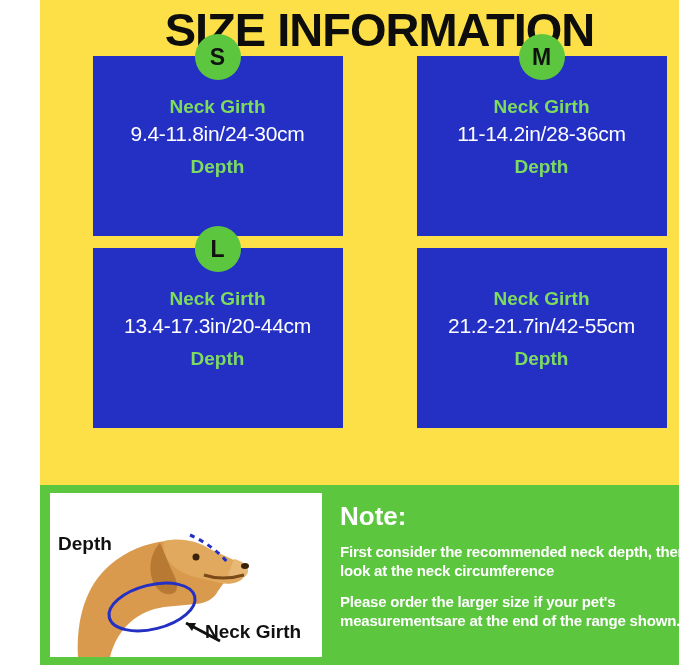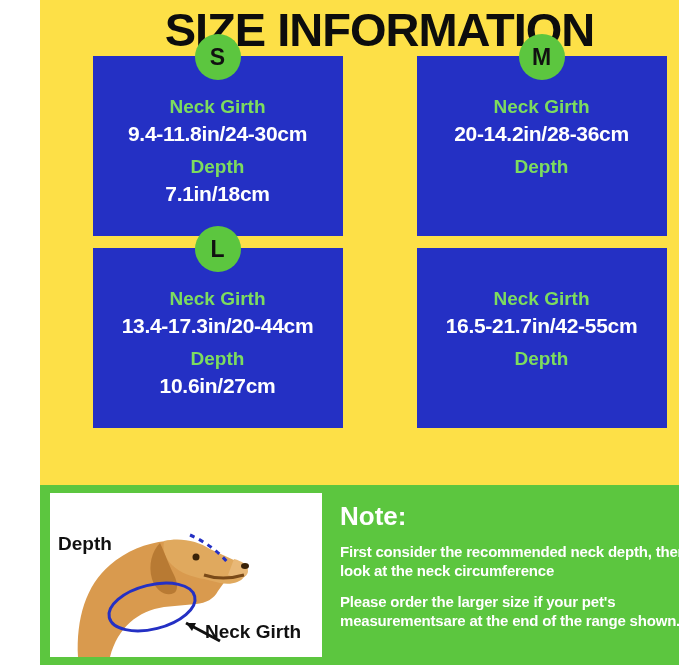--- a/index.html
+++ b/index.html
@@ -71,21 +71,21 @@
   .lbl {
     color: #7ddc5e;
     font-size: 19px;
     font-weight: bold;
     margin-top: 2px;
     line-height: 26px;
   }
   .val {
     color: #ffffff;
     font-size: 21px;
-    font-weight: bold;
+    font-weight: normal;
     line-height: 28px;
     letter-spacing: -0.3px;
   }
   .val.second {
     margin-bottom: 0;
   }
   .lbl.second {
     margin-top: 6px;
   }
 
@@ -168,45 +168,43 @@
 
   <div class="grid">
 
     <div class="row">
 
       <div class="card">
         <div class="badge">S</div>
         <div class="lbl">Neck Girth</div>
         <div class="val">9.4-11.8in/24-30cm</div>
         <div class="lbl second">Depth</div>
-        <div class="val second">7.1in/18cm</div>
       </div>
 
       <div class="card">
         <div class="badge">M</div>
         <div class="lbl">Neck Girth</div>
-        <div class="val">20-14.2in/28-36cm</div>
+        <div class="val">11-14.2in/28-36cm</div>
         <div class="lbl second">Depth</div>
       </div>
 
     </div>
 
     <div class="row">
 
       <div class="card">
         <div class="badge">L</div>
         <div class="lbl">Neck Girth</div>
         <div class="val">13.4-17.3in/20-44cm</div>
         <div class="lbl second">Depth</div>
-        <div class="val second">10.6in/27cm</div>
-      </div>
-
-      <div class="card">
-        <div class="lbl">Neck Girth</div>
-        <div class="val">16.5-21.7in/42-55cm</div>
+      </div>
+
+      <div class="card">
+        <div class="lbl">Neck Girth</div>
+        <div class="val">21.2-21.7in/42-55cm</div>
         <div class="lbl second">Depth</div>
       </div>
 
     </div>
 
   </div>
 
   <div class="note-band">
     <div class="note-inner">
 

